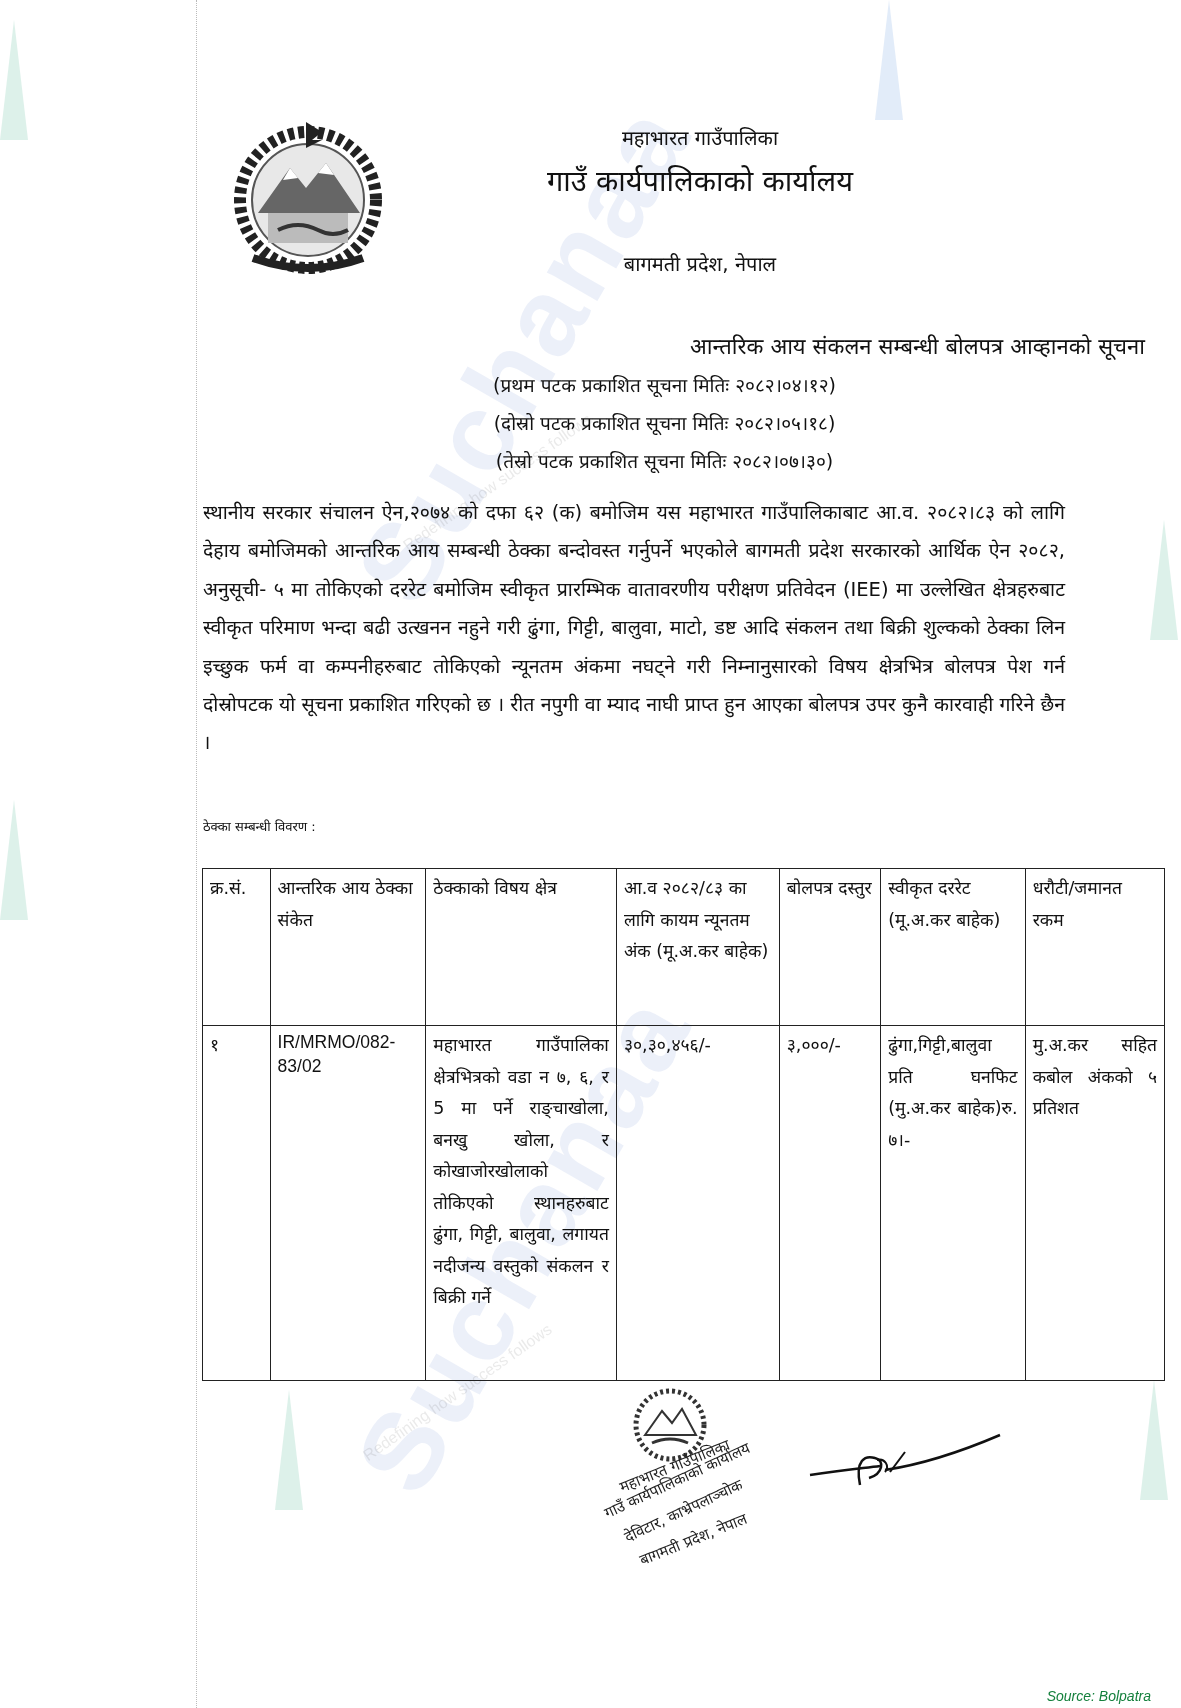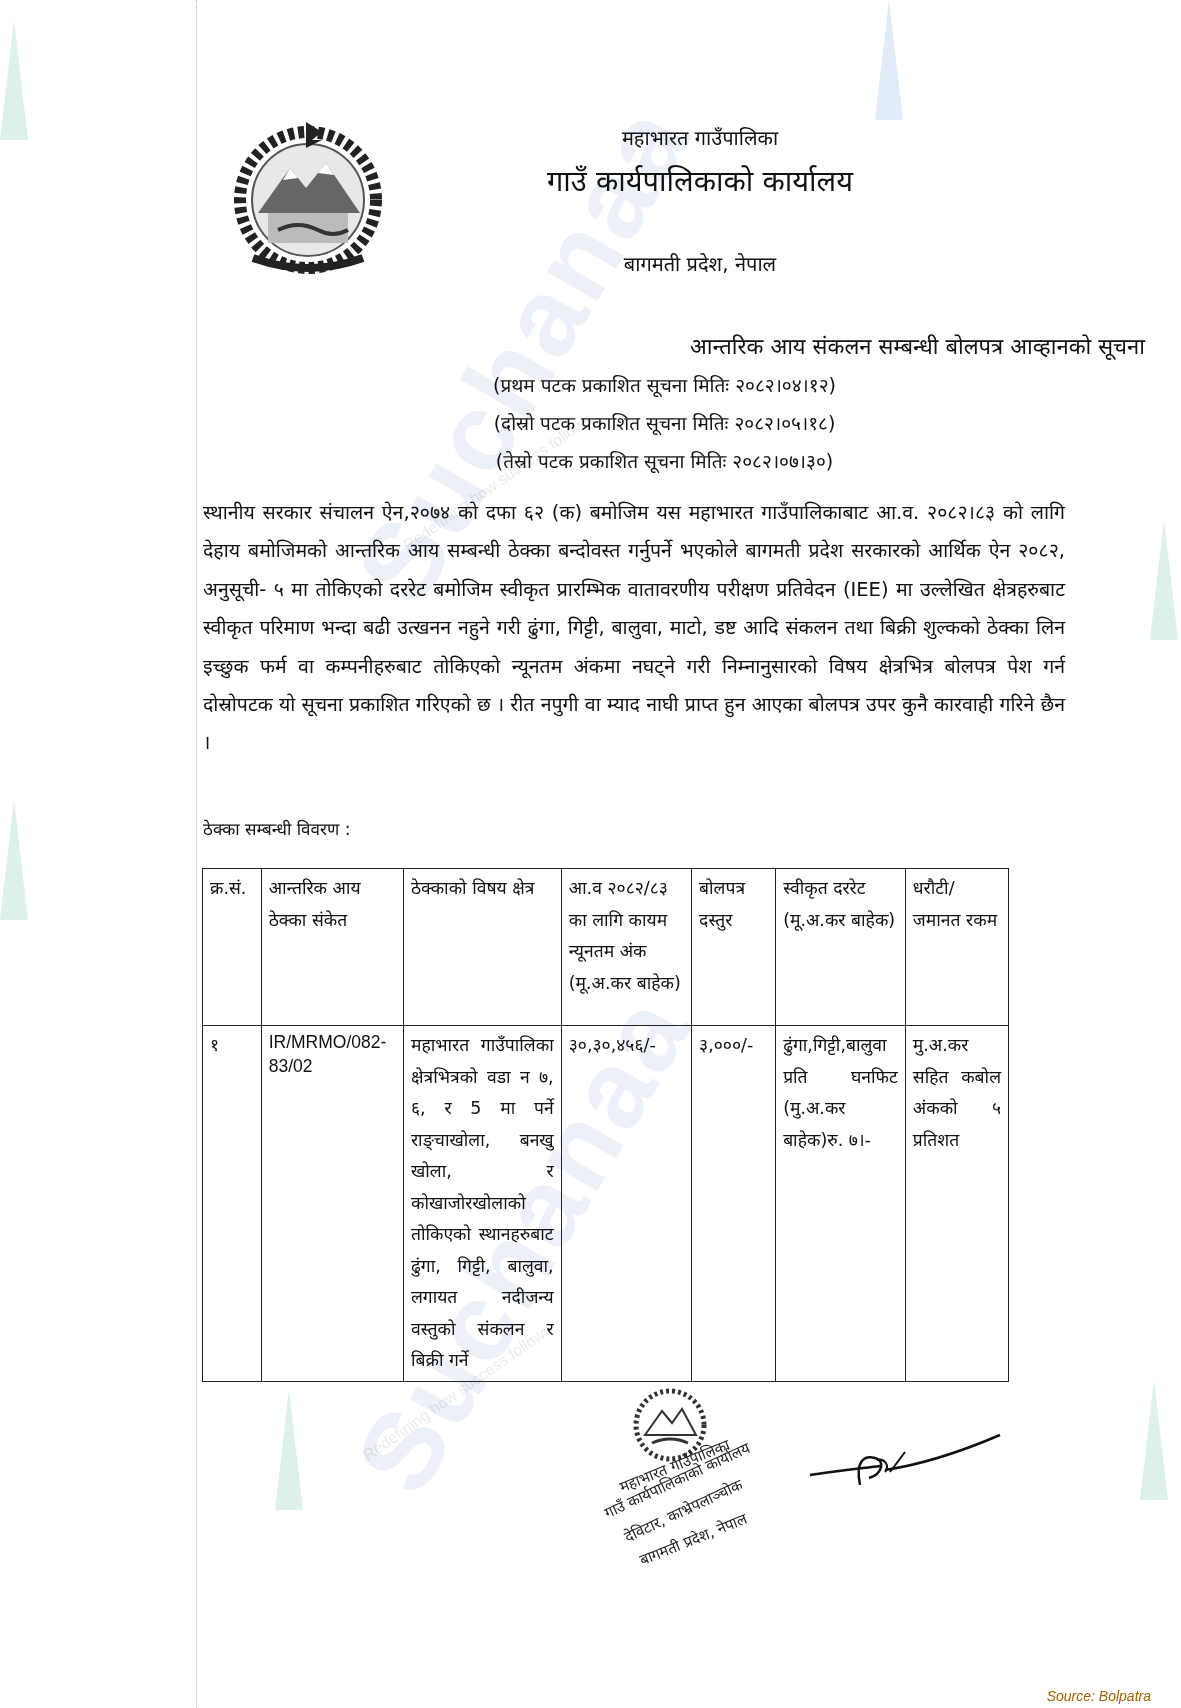--- a/index.html
+++ b/index.html
@@ -38,44 +38,44 @@
   .h-small { font-size:20px; }
   .h-large { font-size:29px; }
 
   .title { position:absolute; left:200px; width:945px; text-align:right; font-size:22px; }
   .subline { position:absolute; left:192px; width:945px; text-align:center; font-size:19px; }
 
   .body-para {
     position:absolute; left:203px; width:862px; top:494px;
     font-size:19.5px; line-height:38.4px; text-align:justify;
   }
-  .detail-label { position:absolute; left:203px; top:817px; font-size:17px; }
+  .detail-label { position:absolute; left:203px; top:817px; font-size:13px; }
 
   table.tender {
-    position:absolute; left:202px; top:868px; width:807px;
+    position:absolute; left:202px; top:868px; width:963px;
     border-collapse:collapse; font-size:17.5px; line-height:31.5px;
   }
   table.tender td, table.tender th {
     border:1.5px solid #222; vertical-align:top; padding:4px 7px; font-weight:normal;
     text-align:justify;
   }
   table.tender thead th { height:148px; text-align:left; }
   .ref-code { font-family:"Liberation Sans", sans-serif; font-size:17.5px; line-height:24px; }
 
   .stamp {
     position:absolute; left:600px; top:1385px; width:200px; height:200px;
   }
   .stamp-text {
     position:absolute; font-size:15px; color:#222; white-space:nowrap;
     transform-origin:left center;
   }
   .signature { position:absolute; left:805px; top:1430px; width:200px; height:70px; }
   .source {
     position:absolute; right:30px; top:1688px; font-family:"Liberation Sans", sans-serif;
-    font-style:italic; font-size:14px; color:#a16207;
+    font-style:italic; font-size:14px; color:#15803d;
   }
 </style>
 </head>
 <body>
 
 <div class="page">
 
   <div class="dotted-margin"></div>
 
   <div class="wm wm-arrow" style="left:0px; top:20px;"></div>

